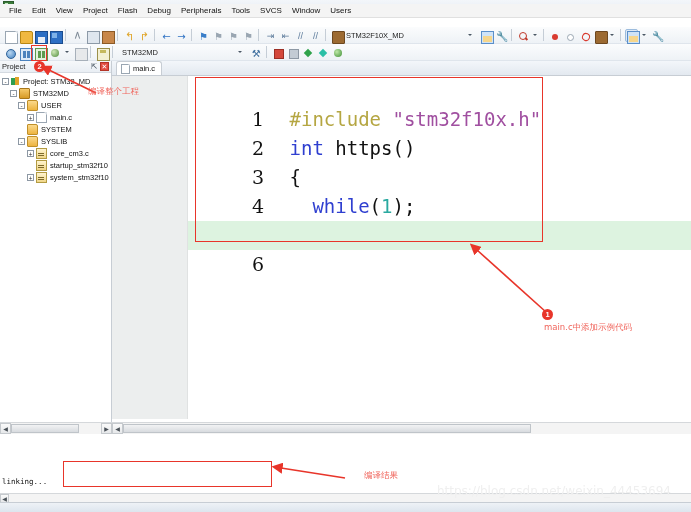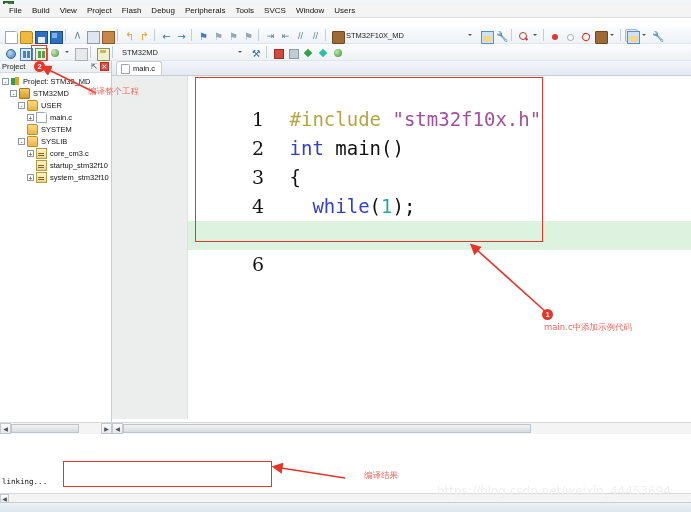--- a/index.html
+++ b/index.html
@@ -585,21 +585,21 @@
 </style>
 </head>
 <body>
 
 <div class="titlebar">
   <div class="app-icon"></div>
 </div>
 
 <div class="menubar">
   <div class="menu-item">File</div>
-  <div class="menu-item">Build</div>
+  <div class="menu-item">Edit</div>
   <div class="menu-item">View</div>
   <div class="menu-item">Project</div>
   <div class="menu-item">Flash</div>
   <div class="menu-item">Debug</div>
   <div class="menu-item">Peripherals</div>
   <div class="menu-item">Tools</div>
   <div class="menu-item">SVCS</div>
   <div class="menu-item">Window</div>
   <div class="menu-item">Users</div>
 </div>
@@ -850,21 +850,21 @@
 
   <div class="code-wrap">
     <div class="gutter"></div>
     <div class="code-lines">
 
       <div class="cl">
         <span class="lineno">1</span><span class="k-pre">#include</span><span class="k-plain"> </span><span class="k-str">"stm32f10x.h"</span>
       </div>
 
       <div class="cl">
-        <span class="lineno">2</span><span class="k-type">int</span><span class="k-plain"> main()</span>
+        <span class="lineno">2</span><span class="k-type">int</span><span class="k-plain"> https()</span>
       </div>
 
       <div class="cl">
         <span class="lineno">3</span><span class="k-plain">{</span>
       </div>
 
       <div class="cl">
         <span class="lineno">4</span><span class="k-plain">  </span><span class="k-kw">while</span><span class="k-plain">(</span><span class="k-num">1</span><span class="k-plain">);</span>
       </div>
 

